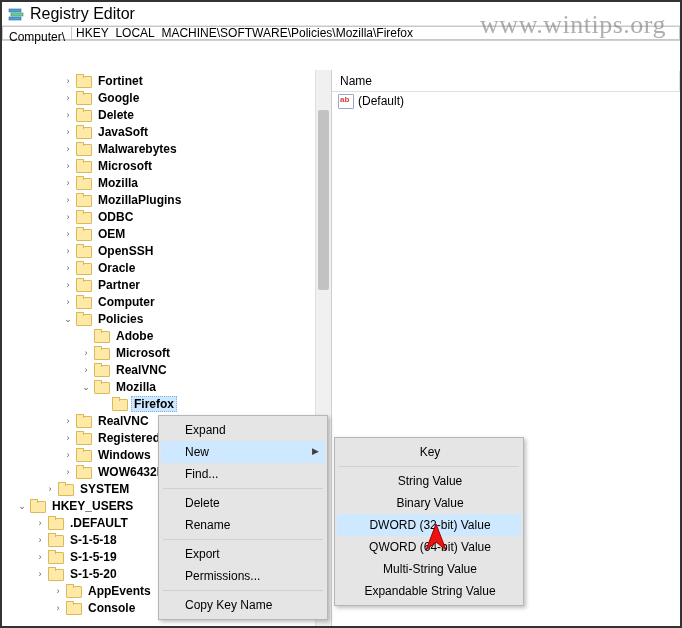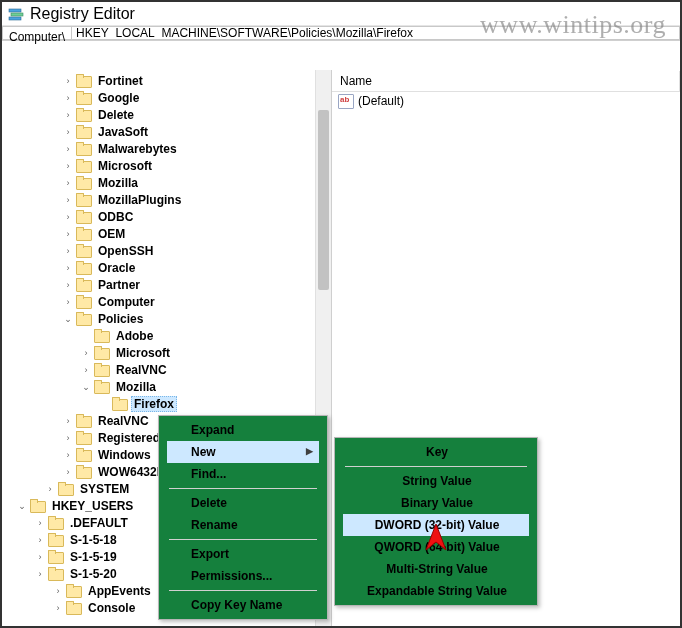--- a/index.html
+++ b/index.html
@@ -186,28 +186,27 @@
     border-radius:1px;
   }
   .list-row .vicon::after{
     content:"ab";
     position:absolute; left:2px; top:2px;
     font-size:8px; color:#d04040; font-weight:bold;
   }
   
   .ctx {
     position: absolute;
-    background: #15803d;
+    background: #e5e5e5;
     border: 1px solid #b6b6b6;
     box-shadow: 2px 2px 4px rgba(0,0,0,0.25);
-    padding: 3px 8px;
+    padding: 3px 2px;
     z-index: 20;
     font-size: 12px;
     min-width: 170px;
-    font-weight: bold;
   }
   .ctx .ci {
     padding: 4px 22px 4px 24px;
     position: relative;
     white-space: nowrap;
   }
   .ctx .ci.sep {
     height: 1px; padding: 0;
     margin: 3px 2px;
     background: #d0d0d0;

